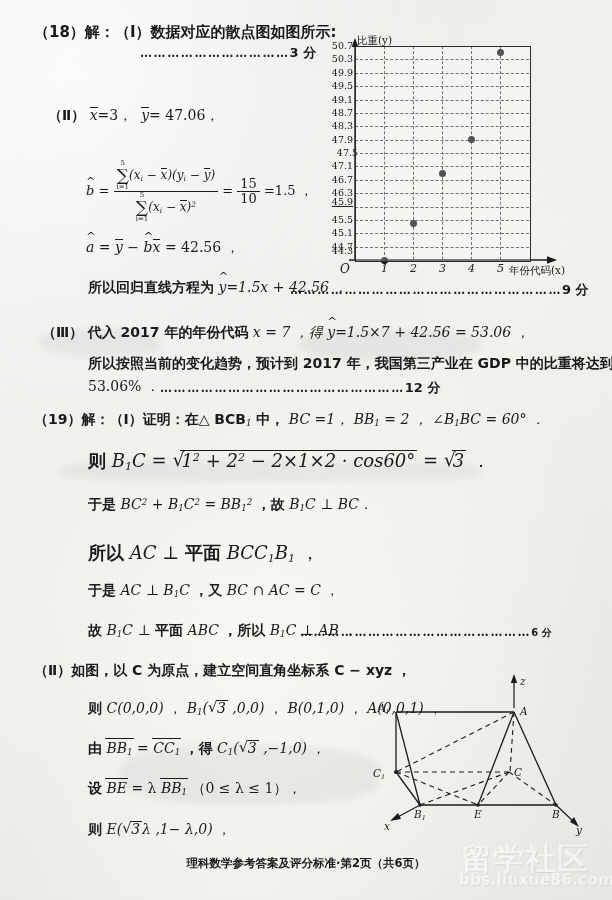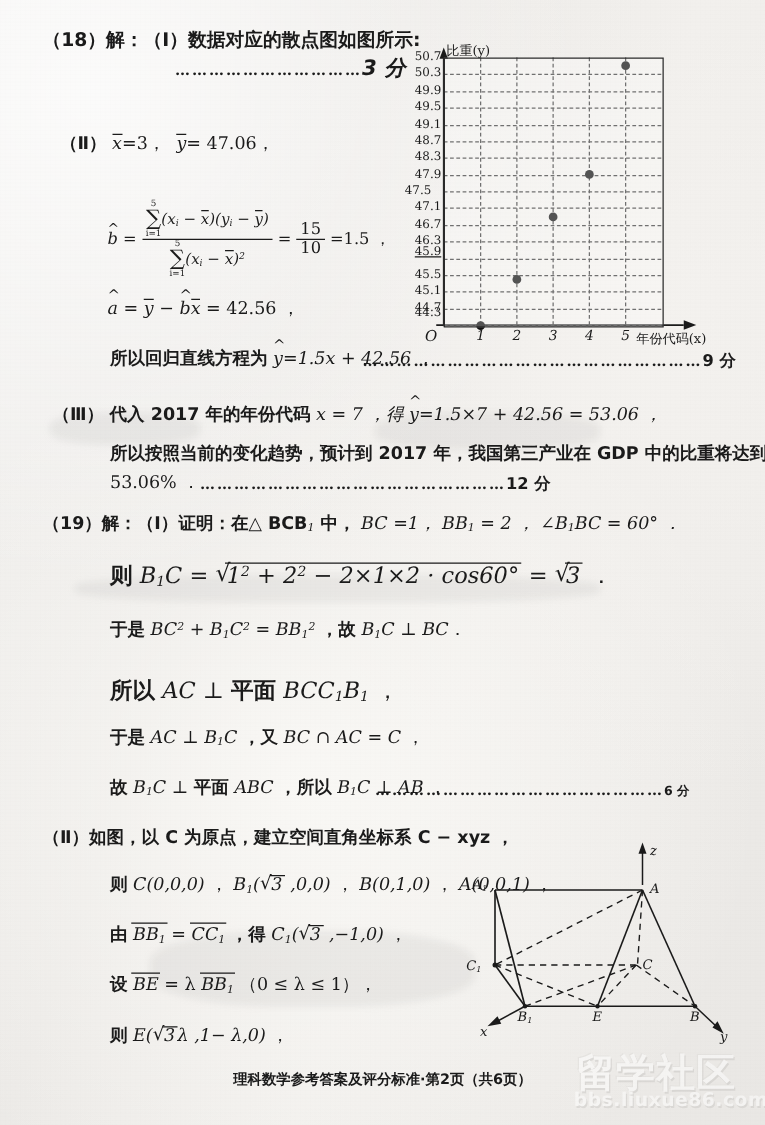--- a/index.html
+++ b/index.html
@@ -88,21 +88,21 @@
 
   <div class="smudge" style="left:40px;top:330px;width:120px;height:26px;"></div>
   <div class="smudge" style="left:300px;top:330px;width:180px;height:30px;"></div>
   <div class="smudge" style="left:60px;top:460px;width:420px;height:22px;"></div>
   <div class="smudge" style="left:120px;top:745px;width:260px;height:60px;"></div>
 
   <div class="ln cn" style="left:34px;top:24px;font-size:15px;">
     <span>（18）解：</span><span>（Ⅰ）</span><span>数据对应的散点图如图所示:</span>
   </div>
   <div class="ln dots" style="left:140px;top:46px;font-size:12px;">
-    <span>……………………………</span><span class="cn" style="letter-spacing:0;font-size:17px;font-style:italic;">3 分</span>
+    <span>……………………………</span><span class="cn" style="letter-spacing:0;font-size:13px;">3 分</span>
   </div>
 
   <div class="ln" style="left:48px;top:108px;font-size:14px;">
     <span class="cn">（Ⅱ）</span>
     <span class="mi ovb">x</span><span>=3，</span>
     &nbsp;<span class="mi ovb">y</span><span>= 47.06，</span>
   </div>
 
   <div class="ln" style="left:86px;top:160px;font-size:13px;">
     <span class="mi hatw">b</span>
@@ -190,21 +190,21 @@
       </div>
     <div id="yticks">
         <div class="yl" style="top: 7px; right: 222px;">50.7</div>
         <div class="yl" style="top: 20.375px; right: 222px;">50.3</div>
         <div class="yl" style="top: 33.75px; right: 222px;">49.9</div>
         <div class="yl" style="top: 47.125px; right: 222px;">49.5</div>
         <div class="yl" style="top: 60.5px; right: 222px;">49.1</div>
         <div class="yl" style="top: 73.875px; right: 222px;">48.7</div>
         <div class="yl" style="top: 87.25px; right: 222px;">48.3</div>
         <div class="yl" style="top: 100.625px; right: 222px;">47.9</div>
-        <div class="yl" style="top: 114px; right: 230px;">47.5</div>
+        <div class="yl" style="top: 114px; right: 217px;">47.5</div>
         <div class="yl" style="top: 127.375px; right: 222px;">47.1</div>
         <div class="yl" style="top: 140.75px; right: 222px;">46.7</div>
         <div class="yl" style="top: 154.125px; right: 222px;">46.3</div>
         <div class="yl" style="top: 163px; right: 222px; text-decoration: underline;">45.9</div>
         <div class="yl" style="top: 180.875px; right: 222px;">45.5</div>
         <div class="yl" style="top: 194.25px; right: 222px;">45.1</div>
         <div class="yl" style="top: 207.625px; right: 222px;">44.7</div>
         <div class="yl" style="top: 212px; right: 222px;">44.3</div>
       </div>
     <div id="xgrid">

